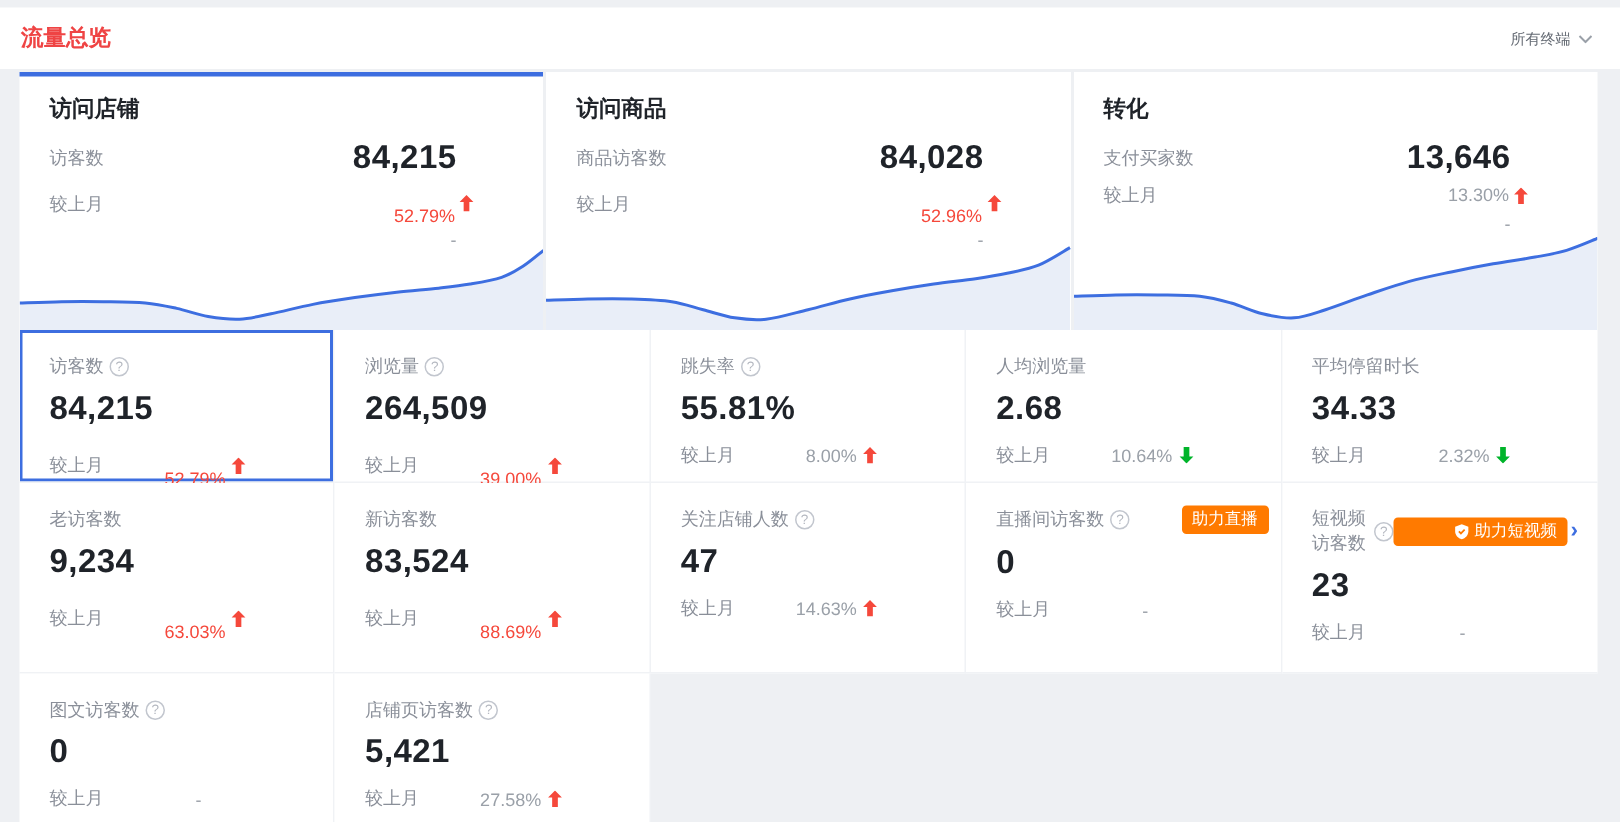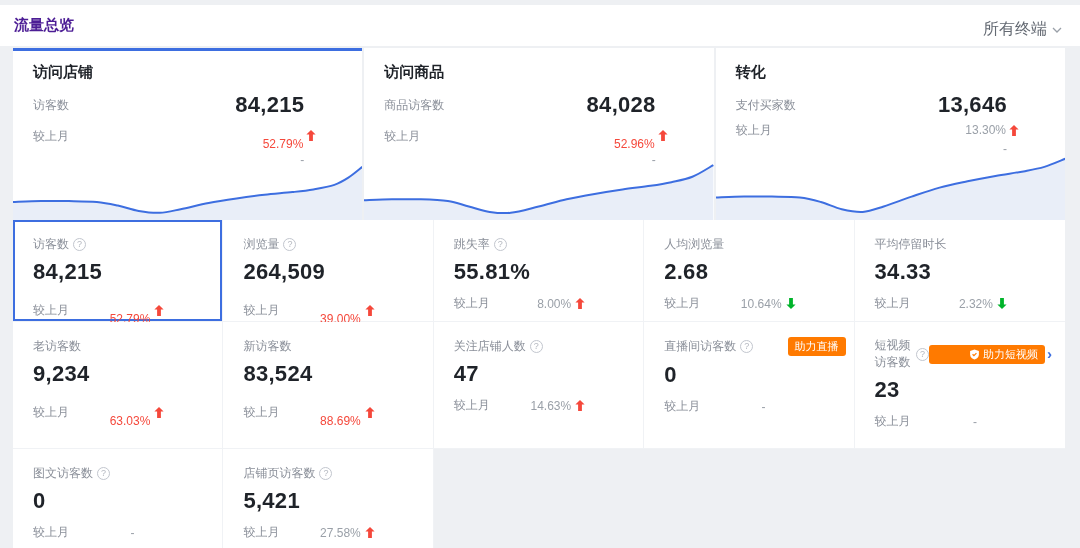--- a/index.html
+++ b/index.html
@@ -1,22 +1,22 @@
 <!DOCTYPE html>
 <html><head>
 <meta charset="utf-8">
 <style>
   * { margin:0; padding:0; box-sizing:border-box; }
   html,body { width:1080px; height:548px; overflow:hidden; }
   body { background:#eef0f3; font-family:"Liberation Sans", sans-serif; position:relative; }
 
   
   .header { position:absolute; top:5px; left:0; width:1080px; height:41px; background:#fff; }
-  .header-title { position:absolute; left:14px; top:11px; font-size:15px; font-weight:bold; color:#4c1d95; }
-  .terminal { position:absolute; right:18px; top:14px; font-size:16px; color:#646a73; display:flex; align-items:center; gap:5px; cursor:pointer; }
+  .header-title { position:absolute; left:14px; top:11px; font-size:15px; font-weight:bold; color:#ef4444; }
+  .terminal { position:absolute; right:18px; top:14px; font-size:10px; color:#646a73; display:flex; align-items:center; gap:5px; cursor:pointer; }
 
   
   .content { position:absolute; top:48px; left:13px; width:1052px; }
 
   
   .cards { display:flex; gap:2px; height:172px; }
   .card { flex:1; background:#fff; position:relative; border-top:3px solid transparent; overflow:hidden; cursor:pointer; }
   .card.sel-true { border-top-color:#3D6EE0; }
   .card-title { margin:12px 0 10px 20px; font-size:15px; font-weight:bold; color:#1f2329; position:relative; z-index:2; }
   .card-row { display:flex; justify-content:space-between; align-items:center; margin:0 46px 2px 20px; position:relative; z-index:2; }

